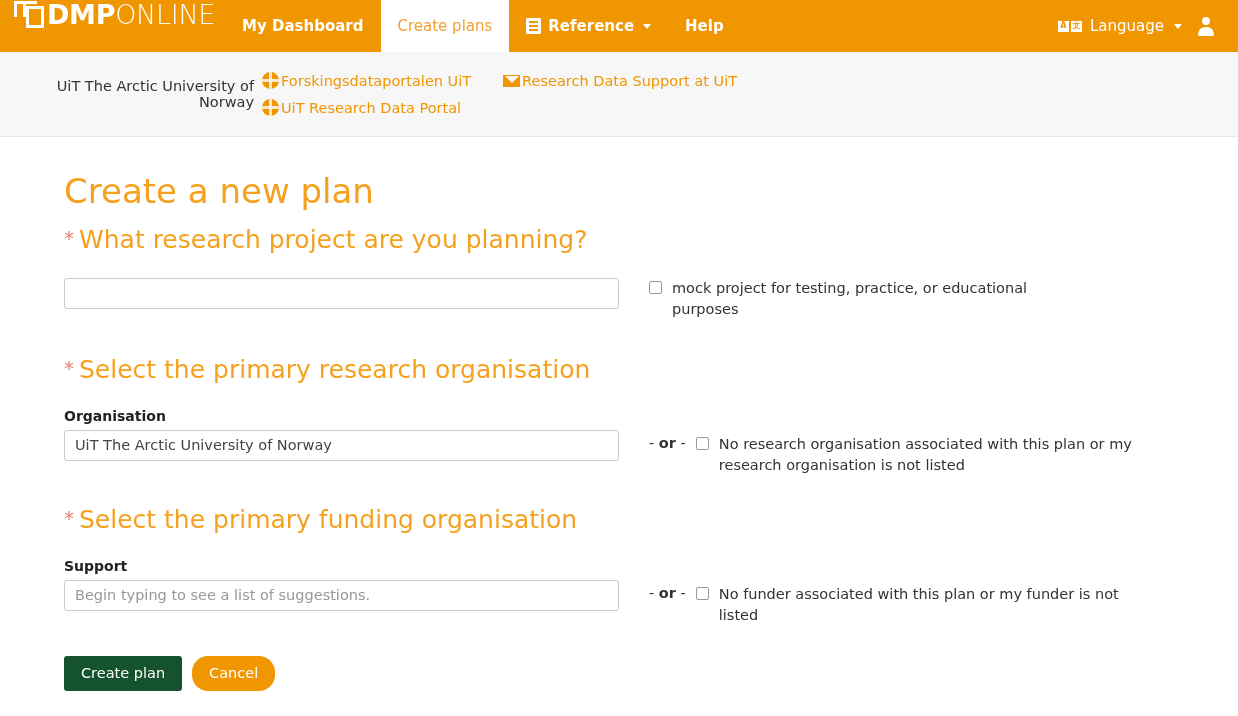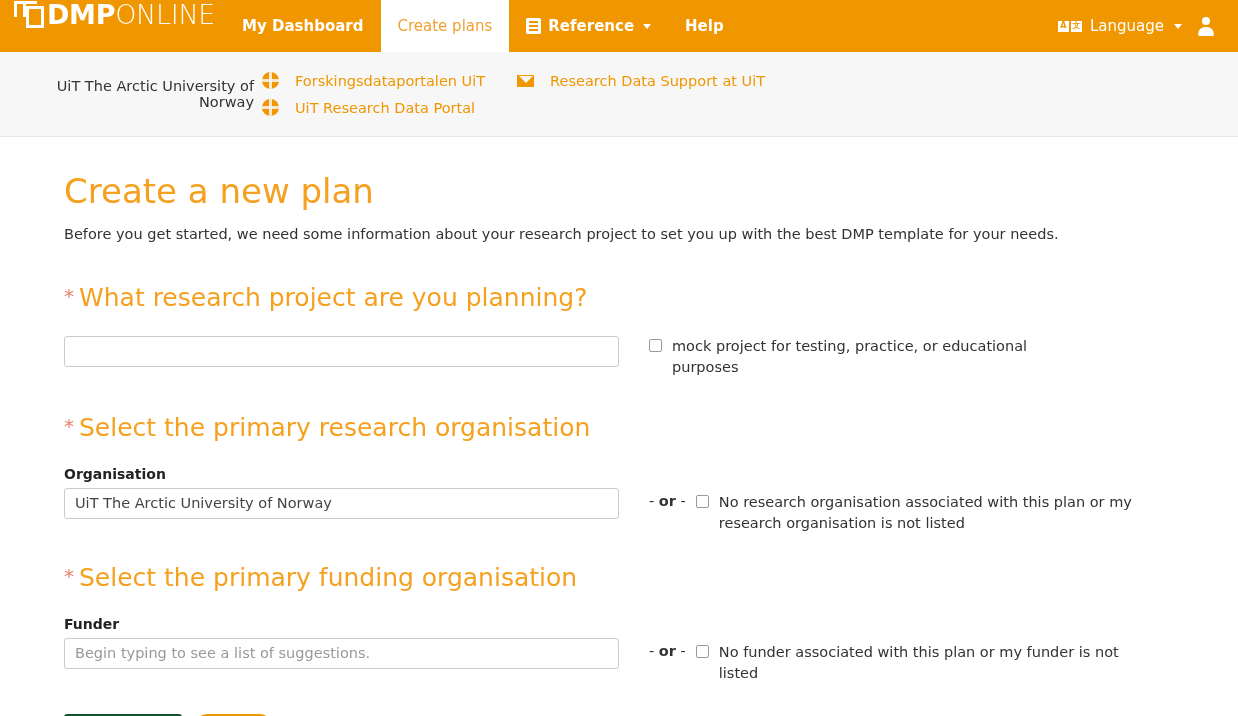--- a/index.html
+++ b/index.html
@@ -172,21 +172,21 @@
   .org-links {
     display: flex;
     flex-wrap: wrap;
     align-content: center;
     width: 640px;
     row-gap: 8px;
   }
   .org-link {
     display: flex;
     align-items: center;
-    gap: 16px;
+    gap: 2px;
     color: #f09600;
     font-size: 14.5px;
     text-decoration: none;
     cursor: pointer;
     margin-right: 32px;
     white-space: nowrap;
   }
   .org-link.row2 { margin-top: 2px; }
   .icon-globe {
     width: 17px; height: 17px;
@@ -399,21 +399,20 @@
     <a class="org-link row2">
       <span class="icon-globe"></span>
       <span>UiT Research Data Portal</span>
     </a>
   </div>
 </div>
 
 <div class="main">
 
   <h1 class="page-title">Create a new plan</h1>
-  <p class="lead">Before you get started, we need some information about your research project to set you up with the best DMP template for your needs.</p>
 
   <h2 class="section-title">
     <span class="req-star">*</span><span>What research project are you planning?</span>
   </h2>
   <div class="row">
     <div class="col-left">
       <input class="txtinput" type="text" value="" style="">
     </div>
     <div class="col-right">
       <div class="check-line">
@@ -446,21 +445,21 @@
     </div>
   </div>
 
   <div class="spacer-2"></div>
 
   <h2 class="section-title">
     <span class="req-star">*</span><span>Select the primary funding organisation</span>
   </h2>
   <div class="row">
     <div class="col-left">
-      <div class="fieldlabel">Funder</div>
+      <div class="fieldlabel">Support</div>
       <input class="txtinput" type="text" placeholder="Begin typing to see a list of suggestions." style="">
     </div>
     <div class="col-right" style="padding-top:26px;">
       <div class="check-line">
         <span class="or-label">
           <span>-</span>
           <b>or</b>
           <span>-</span>
         </span>
         <span class="cbox"></span>

